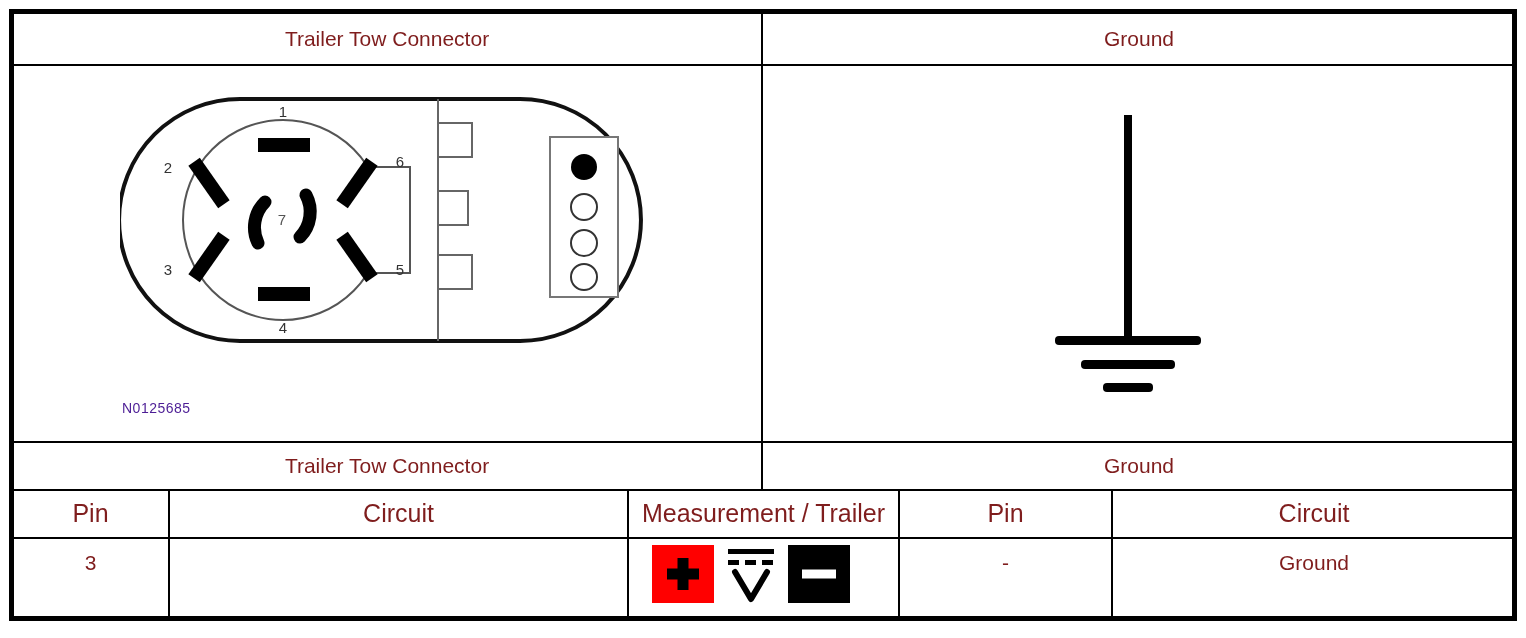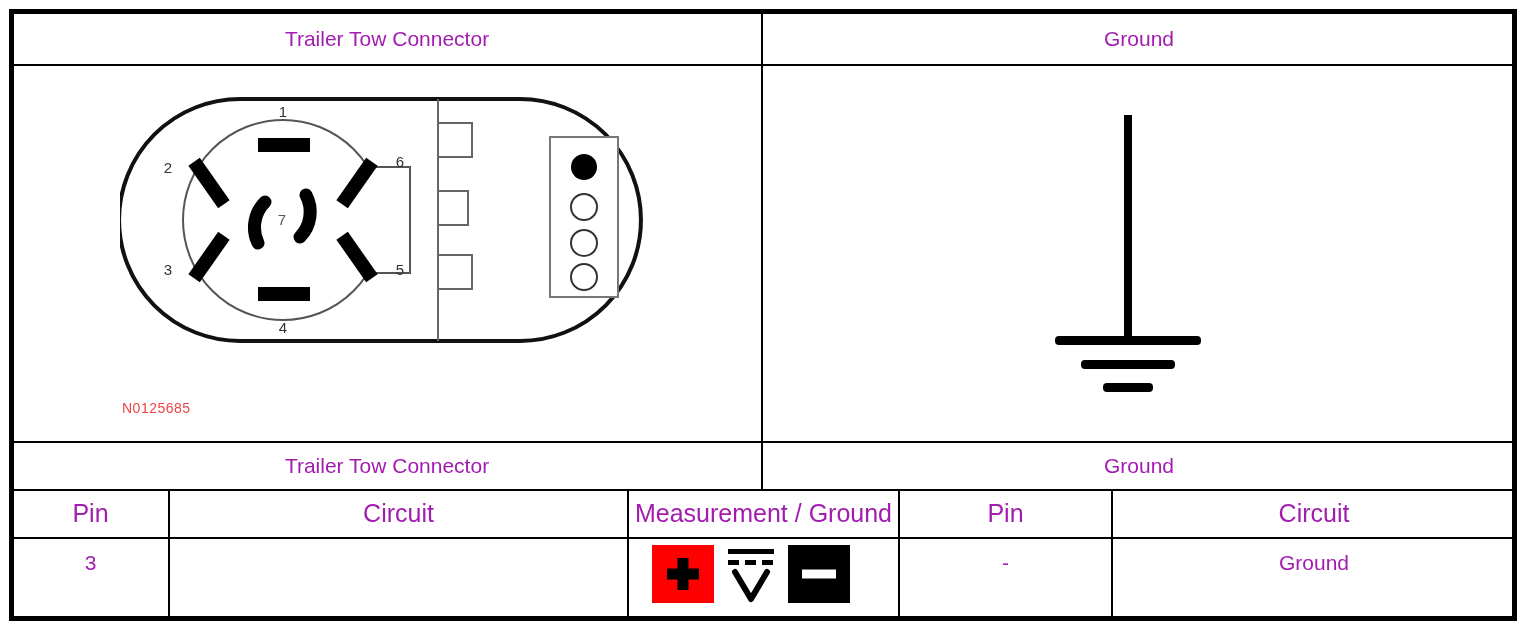--- a/index.html
+++ b/index.html
@@ -41,41 +41,41 @@
   }
   
   .cell {
     position: absolute;
     display: flex;
     align-items: center;
     justify-content: center;
     font-size: 21px;
     line-height: 1.1;
     white-space: nowrap;
-    color: #a21caf;
+    color: #7f1d1d;
   }
   .cell.title { font-size: 21px; }
   .cell.header { font-size: 25px; }
   .cell.value { font-size: 21px; }
 
   
   .connector-wrap {
     position: absolute;
     left: 120px;
     top: 95px;
     width: 560px;
     height: 290px;
   }
   .partno {
     position: absolute;
     left: 122px;
     top: 400px;
     font-size: 14px;
     letter-spacing: 0.5px;
-    color: #ef4444;
+    color: #4c1d95;
   }
   
   .ground-wrap {
     position: absolute;
     left: 1005px;
     top: 105px;
     width: 250px;
     height: 300px;
   }
   
@@ -212,21 +212,21 @@
       <rect x="76" y="255" width="94" height="9" rx="4" fill="#000000"></rect>
       <rect x="98" y="278" width="50" height="9" rx="4" fill="#000000"></rect>
     </svg>
   </div>
 
   <div class="cell title" style="left:13px; top:442px; width:748px; height:47px;">Trailer Tow Connector</div>
   <div class="cell title" style="left:763px; top:442px; width:752px; height:47px;">Ground</div>
 
   <div class="cell header" style="left:13px; top:490px; width:155px; height:47px;">Pin</div>
   <div class="cell header" style="left:170px; top:490px; width:457px; height:47px;">Circuit</div>
-  <div class="cell header" style="left:629px; top:490px; width:269px; height:47px;">Measurement / Ground</div>
+  <div class="cell header" style="left:629px; top:490px; width:269px; height:47px;">Measurement / Trailer</div>
   <div class="cell header" style="left:900px; top:490px; width:211px; height:47px;">Pin</div>
   <div class="cell header" style="left:1113px; top:490px; width:402px; height:47px;">Circuit</div>
 
   <div class="cell value" style="left:13px; top:538px; width:155px; height:50px;">3</div>
 
   <div class="meas-icons">
     <div class="icon-plus"></div>
     <div class="icon-dcv">
       <svg width="56" height="58" viewBox="0 0 56 58">
         <rect x="5" y="4" width="46" height="5" fill="#000000"></rect>

